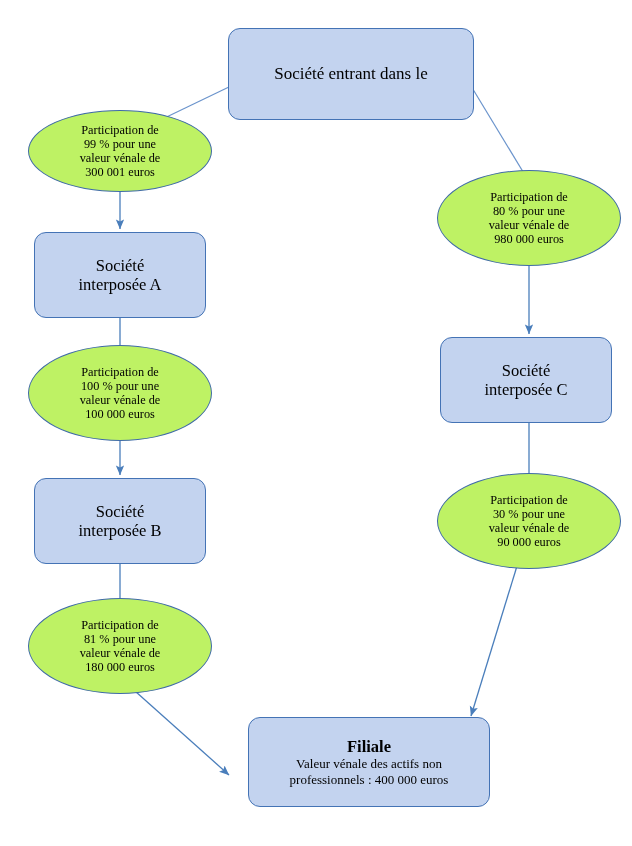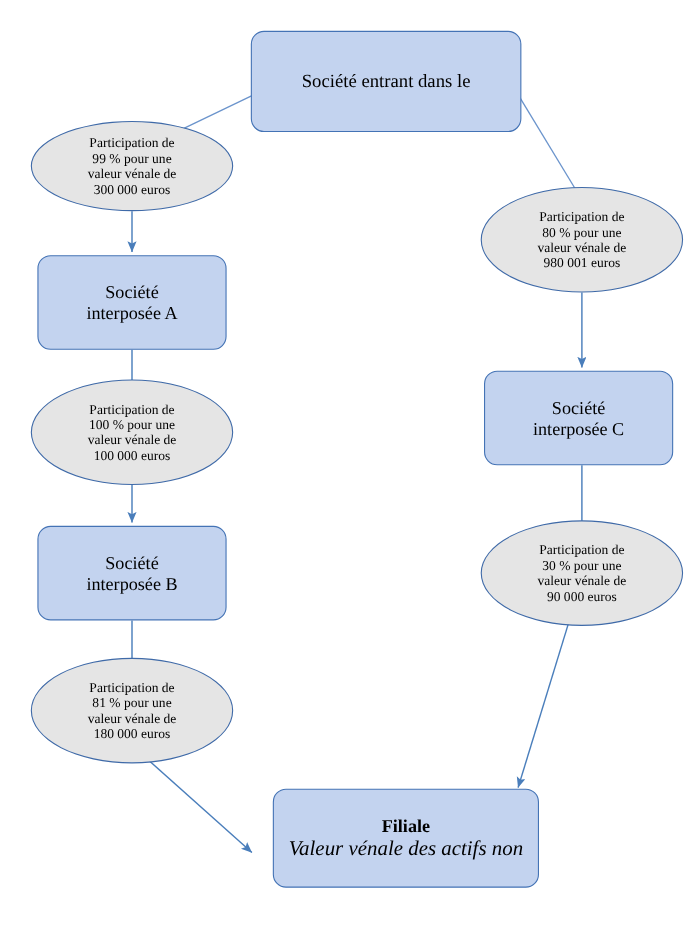--- a/index.html
+++ b/index.html
@@ -42,28 +42,28 @@
   .node.rect {
     background: #c3d3ef;
     border: 1.3px solid #4473b5;
     border-radius: 12px;
     font-size: 16.5px;
   }
   .node.rect.big {
     font-size: 17px;
   }
   .node.ellipse {
-    background: #e5e5e5;
+    background: #bef264;
     border: 1.3px solid #3f6aa8;
     border-radius: 50%;
     font-size: 12.3px;
   }
   .node .line { display: block; white-space: nowrap; }
   .node .title-bold { font-weight: bold; }
-  .node .sub-italic { font-style: italic; font-size: 19px; }
+  .node .sub-italic { font-size: 13px; }
 </style>
 </head>
 <body>
 
 <div id="diagram-canvas">
 
   <svg id="edge-layer" viewBox="0 0 632 846" xmlns="http://www.w3.org/2000/svg">
     <defs>
       <marker id="arrowhead" markerWidth="9" markerHeight="9" refX="7.4" refY="3.2" orient="auto" markerUnits="strokeWidth">
         <path d="M0,0 L7.6,3.2 L0,6.4 L1.6,3.2 Z" fill="#4a7ebb"></path>
@@ -84,21 +84,21 @@
   </svg>
 
   <div class="node rect big" style="left:228px; top:28px; width:246px; height:92px;">
     <span class="line">Société entrant dans le</span>
   </div>
 
   <div class="node ellipse" style="left:28px; top:110px; width:184px; height:82px;">
     <span class="line">Participation de</span>
     <span class="line">99 % pour une</span>
     <span class="line">valeur vénale de</span>
-    <span class="line">300 000 euros</span>
+    <span class="line">300 001 euros</span>
   </div>
 
   <div class="node rect" style="left:34px; top:232px; width:172px; height:86px;">
     <span class="line">Société</span>
     <span class="line">interposée A</span>
   </div>
 
   <div class="node ellipse" style="left:28px; top:345px; width:184px; height:96px;">
     <span class="line">Participation de</span>
     <span class="line">100 % pour une</span>
@@ -115,33 +115,34 @@
     <span class="line">Participation de</span>
     <span class="line">81 % pour une</span>
     <span class="line">valeur vénale de</span>
     <span class="line">180 000 euros</span>
   </div>
 
   <div class="node ellipse" style="left:437px; top:170px; width:184px; height:96px;">
     <span class="line">Participation de</span>
     <span class="line">80 % pour une</span>
     <span class="line">valeur vénale de</span>
-    <span class="line">980 001 euros</span>
+    <span class="line">980 000 euros</span>
   </div>
 
   <div class="node rect" style="left:440px; top:337px; width:172px; height:86px;">
     <span class="line">Société</span>
     <span class="line">interposée C</span>
   </div>
 
   <div class="node ellipse" style="left:437px; top:473px; width:184px; height:96px;">
     <span class="line">Participation de</span>
     <span class="line">30 % pour une</span>
     <span class="line">valeur vénale de</span>
     <span class="line">90 000 euros</span>
   </div>
 
   <div class="node rect" style="left:248px; top:717px; width:242px; height:90px;">
     <span class="line title-bold">Filiale</span>
     <span class="line sub-italic">Valeur vénale des actifs non</span>
+    <span class="line sub-italic">professionnels : 400 000 euros</span>
   </div>
 
 </div>
 
 </body></html>

